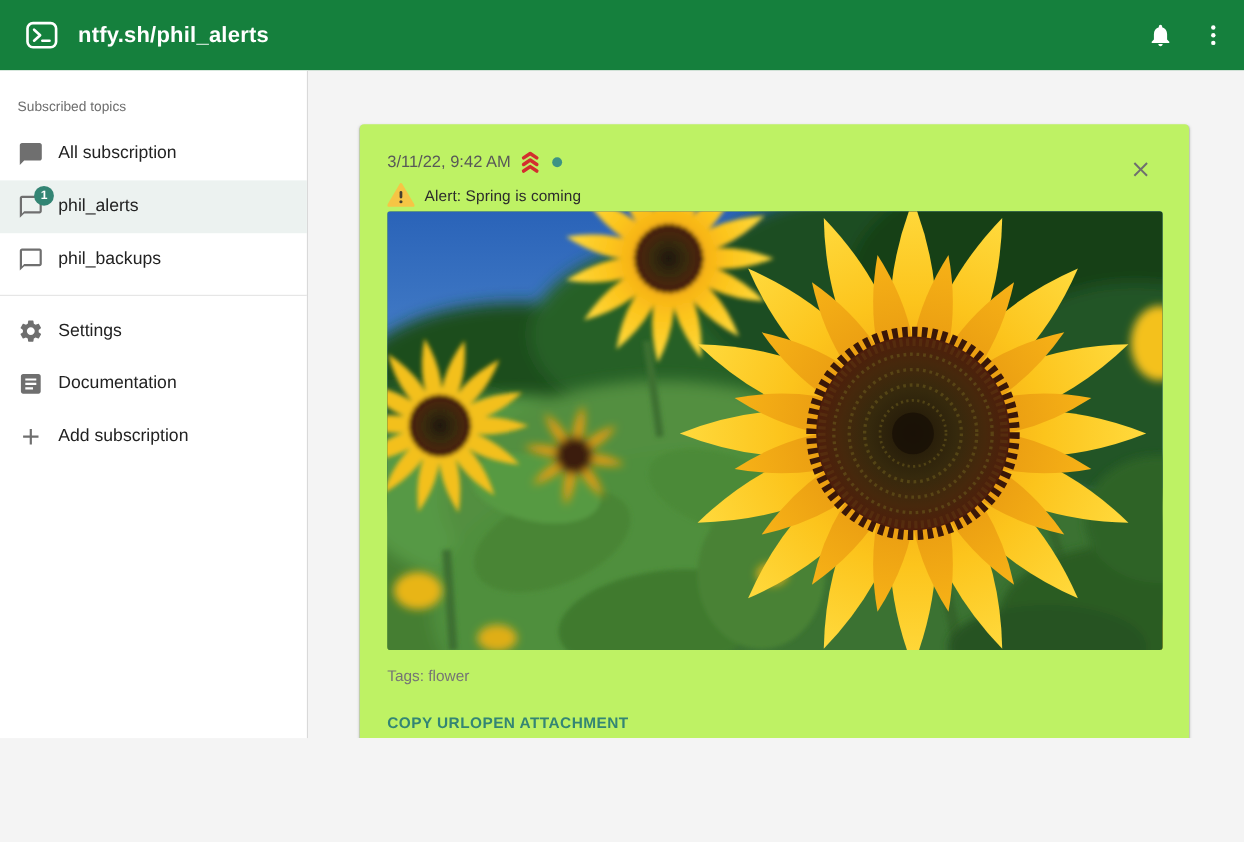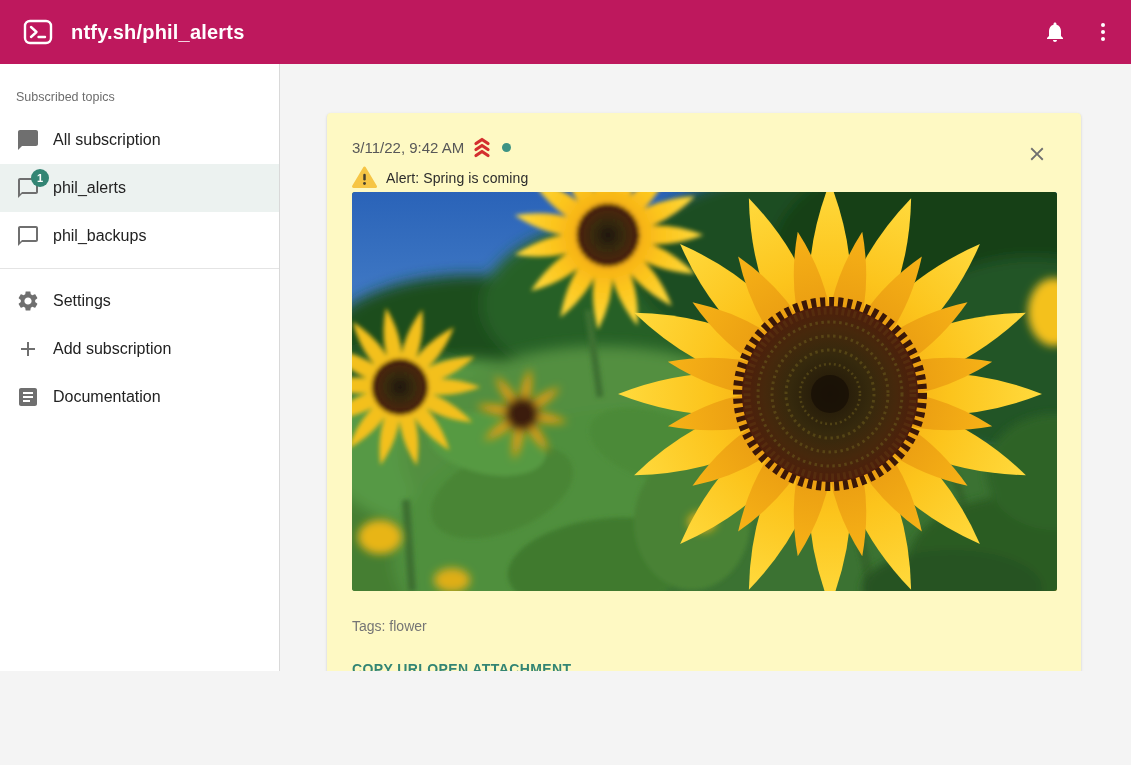--- a/index.html
+++ b/index.html
@@ -1,20 +1,20 @@
 <!DOCTYPE html>
 <html><head>
 <meta charset="utf-8">
 <style>
   * { margin:0; padding:0; box-sizing:border-box; }
   html,body { width:1131px; height:765px; overflow:hidden; }
   body { font-family:"Liberation Sans","DejaVu Sans",sans-serif; background:#f4f4f4; color:#212121; }
 
   
-  .appbar { height:64px; background:#be185d; display:flex; align-items:center; padding:0 4px 0 22px; }
+  .appbar { height:64px; background:#15803d; display:flex; align-items:center; padding:0 4px 0 22px; }
   .appbar-left { display:flex; align-items:center; flex:1; min-width:0; }
   .logo { width:32px; height:28px; display:flex; align-items:center; justify-content:center; }
   .appbar-title { color:#fff; font-size:20px; font-weight:700; letter-spacing:.2px; margin-left:17px; }
   .appbar-right { display:flex; align-items:center; }
   .iconbtn { width:48px; height:48px; border:none; background:transparent; display:flex; align-items:center; justify-content:center; cursor:pointer; border-radius:50%; }
   .iconbtn svg { display:block; }
 
   
   .layout { display:flex; height:607px; }
   .sidebar { width:280px; background:#fff; border-right:1px solid #d9d9d9; padding-top:2px; flex:none; }
@@ -23,34 +23,34 @@
   .nav-item { height:48px; display:flex; align-items:center; padding:0 16px; cursor:pointer; }
   .nav-item.selected { background:#ecf2f0; }
   .nav-icon { width:24px; height:24px; position:relative; flex:none; color:#6f6f6f; }
   .nav-label { margin-left:13px; font-size:16px; color:#222; white-space:nowrap; }
   .badge { position:absolute; top:-7px; right:-9px; min-width:18px; height:18px; border-radius:9px; background:#338574; color:#fff; font-size:11px; font-weight:700; display:flex; align-items:center; justify-content:center; padding:0 4px; }
   .trail-icon { margin-left:auto; margin-right:12px; width:24px; height:24px; color:#6f6f6f; }
   .divider { border:none; border-top:1px solid #e4e4e4; margin:8px 0; }
 
   
   .content { flex:1; background:#f4f4f4; overflow:hidden; }
-  .card { width:754px; margin:49px 50px 0 47px; background:#fef9c3; border-radius:4px;
+  .card { width:754px; margin:49px 50px 0 47px; background:#bef264; border-radius:4px;
           box-shadow:0 2px 1px -1px rgba(0,0,0,.2),0 1px 1px 0 rgba(0,0,0,.14),0 1px 3px 0 rgba(0,0,0,.12);
           padding:22px 24px 20px 25px; position:relative; }
   .meta { display:flex; align-items:center; }
   .date { font-size:15px; color:#585858; }
   .prio { margin-left:6px; display:flex; align-items:center; }
   .newdot { width:9px; height:9px; border-radius:50%; background:#3d9384; margin-left:8px; }
   .closebtn { position:absolute; top:24px; right:26px; width:36px; height:36px; border:none; background:transparent; cursor:pointer; display:flex; align-items:center; justify-content:center; border-radius:50%; color:#6f6f6f; }
   .title { display:flex; align-items:center; font-size:14px; font-weight:400; color:#2c2c2c; margin:7px 0 3px 0; letter-spacing:.1px; }
   .warn { margin-right:9px; display:flex; }
   .message { font-size:15.5px; color:#3a3a3a; margin-bottom:19px; }
   .attachment { width:705px; height:399px; border-radius:3px; overflow:hidden; cursor:pointer; }
   .attachment svg { display:block; }
-  .tags { margin-top:27px; font-size:14px; color:#757575; }
+  .tags { margin-top:15px; font-size:14px; color:#757575; }
   .actions { margin-top:25px; display:flex; }
   .actions button { border:none; background:transparent; color:#338574; font-family:inherit; font-size:14px; font-weight:700; letter-spacing:.4px; cursor:pointer; padding:2px 0; }
 </style>
 </head>
 <body>
 
 <header class="appbar">
   <div class="appbar-left">
     <span class="logo">
       <svg width="30" height="26" viewBox="0 0 30 26">
@@ -117,32 +117,32 @@
         <span class="nav-icon">
           <svg width="24" height="24" viewBox="0 0 24 24" fill="#6f6f6f">
               <path d="M19.14 12.94c.04-.3.06-.61.06-.94 0-.32-.02-.64-.07-.94l2.03-1.58c.18-.14.23-.41.12-.61l-1.92-3.32c-.12-.22-.37-.29-.59-.22l-2.39.96c-.5-.38-1.03-.7-1.62-.94l-.36-2.54c-.04-.24-.24-.41-.48-.41h-3.84c-.24 0-.43.17-.47.41l-.36 2.54c-.59.24-1.13.57-1.62.94l-2.39-.96c-.22-.08-.47 0-.59.22L2.74 8.87c-.12.21-.08.47.12.61l2.03 1.58c-.05.3-.09.63-.09.94s.02.64.07.94l-2.03 1.58c-.18.14-.23.41-.12.61l1.92 3.32c.12.22.37.29.59.22l2.39-.96c.5.38 1.03.7 1.62.94l.36 2.54c.05.24.24.41.48.41h3.84c.24 0 .44-.17.47-.41l.36-2.54c.59-.24 1.13-.56 1.62-.94l2.39.96c.22.08.47 0 .59-.22l1.92-3.32c.12-.22.07-.47-.12-.61l-2.01-1.58zM12 15.6c-1.98 0-3.6-1.62-3.6-3.6s1.62-3.6 3.6-3.6 3.6 1.62 3.6 3.6-1.62 3.6-3.6 3.6z"></path>
             </svg>
         </span>
         <span class="nav-label">Settings</span>
       </li>
       <li class="nav-item">
         <span class="nav-icon">
           <svg width="24" height="24" viewBox="0 0 24 24" fill="#6f6f6f">
+              <path d="M19 3H5c-1.1 0-2 .9-2 2v14c0 1.1.9 2 2 2h14c1.1 0 2-.9 2-2V5c0-1.1-.9-2-2-2zm-5 14H7v-2h7v2zm3-4H7v-2h10v2zm0-4H7V7h10v2z"></path>
+            </svg>
+        </span>
+        <span class="nav-label">Documentation</span>
+      </li>
+      <li class="nav-item">
+        <span class="nav-icon">
+          <svg width="24" height="24" viewBox="0 0 24 24" fill="#6f6f6f">
               <path d="M19 13h-6v6h-2v-6H5v-2h6V5h2v6h6v2z"></path>
             </svg>
         </span>
         <span class="nav-label">Add subscription</span>
-      </li>
-      <li class="nav-item">
-        <span class="nav-icon">
-          <svg width="24" height="24" viewBox="0 0 24 24" fill="#6f6f6f">
-              <path d="M19 3H5c-1.1 0-2 .9-2 2v14c0 1.1.9 2 2 2h14c1.1 0 2-.9 2-2V5c0-1.1-.9-2-2-2zm-5 14H7v-2h7v2zm3-4H7v-2h10v2zm0-4H7V7h10v2z"></path>
-            </svg>
-        </span>
-        <span class="nav-label">Documentation</span>
       </li>
     </ul>
   </nav>
 
   <main class="content">
     <article class="card">
       <div class="meta">
         <span class="date">3/11/22, 9:42 AM</span>
         <span class="prio">
           <svg width="24" height="24" viewBox="0 0 24 24" fill="none" stroke="#d32f2f" stroke-width="3.2" stroke-linecap="round" stroke-linejoin="round">

